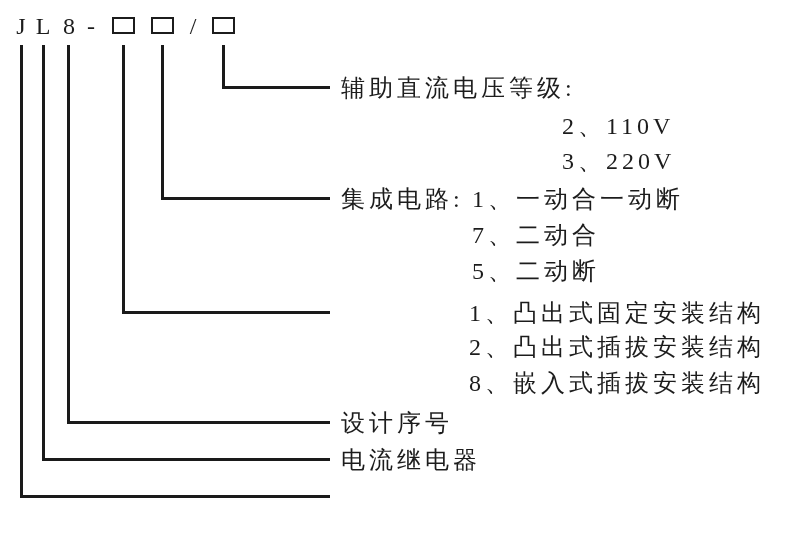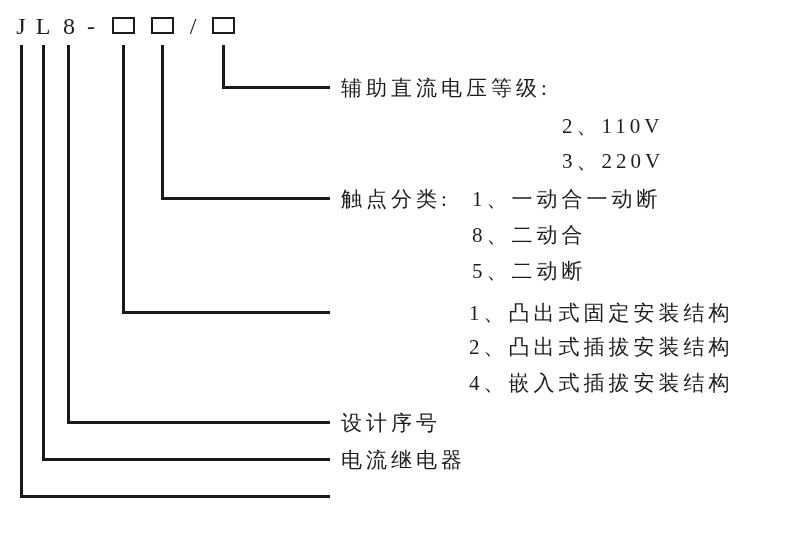--- a/index.html
+++ b/index.html
@@ -48,21 +48,21 @@
   }
   .hline {
     position: absolute;
     height: 3px;
     background: var(--line);
   }
   
   .lbl {
     position: absolute;
     transform: translateY(-50%);
-    font-size: 21px;
+    font-size: 24px;
     line-height: 1;
     letter-spacing: 4px;
     white-space: nowrap;
     color: var(--text);
   }
 </style>
 </head>
 <body>
 
 <div class="canvas">
@@ -91,25 +91,25 @@
   <div class="vline" style="left:42px; top:45px; height:416px"></div>
   <div class="hline" style="left:42px; top:458px; width:288px"></div>
 
   <div class="vline" style="left:20px; top:45px; height:453px"></div>
   <div class="hline" style="left:20px; top:495px; width:310px"></div>
 
   <span class="lbl" style="left:341px; top:87.5px">辅助直流电压等级:</span>
   <span class="lbl" style="left:562px; top:126px">2、110V</span>
   <span class="lbl" style="left:562px; top:161px">3、220V</span>
 
-  <span class="lbl" style="left:341px; top:198.5px">触点分类:</span>
+  <span class="lbl" style="left:341px; top:198.5px">集成电路:</span>
   <span class="lbl" style="left:472px; top:198.5px">1、一动合一动断</span>
-  <span class="lbl" style="left:472px; top:235px">8、二动合</span>
+  <span class="lbl" style="left:472px; top:235px">7、二动合</span>
   <span class="lbl" style="left:472px; top:271px">5、二动断</span>
 
   <span class="lbl" style="left:469px; top:312.5px">1、凸出式固定安装结构</span>
   <span class="lbl" style="left:469px; top:347px">2、凸出式插拔安装结构</span>
-  <span class="lbl" style="left:469px; top:383px">4、嵌入式插拔安装结构</span>
+  <span class="lbl" style="left:469px; top:383px">8、嵌入式插拔安装结构</span>
 
   <span class="lbl" style="left:341px; top:459.5px">电流继电器</span>
   <span class="lbl" style="left:341px; top:422.5px">设计序号</span>
 
 </div>
 
 </body></html>

